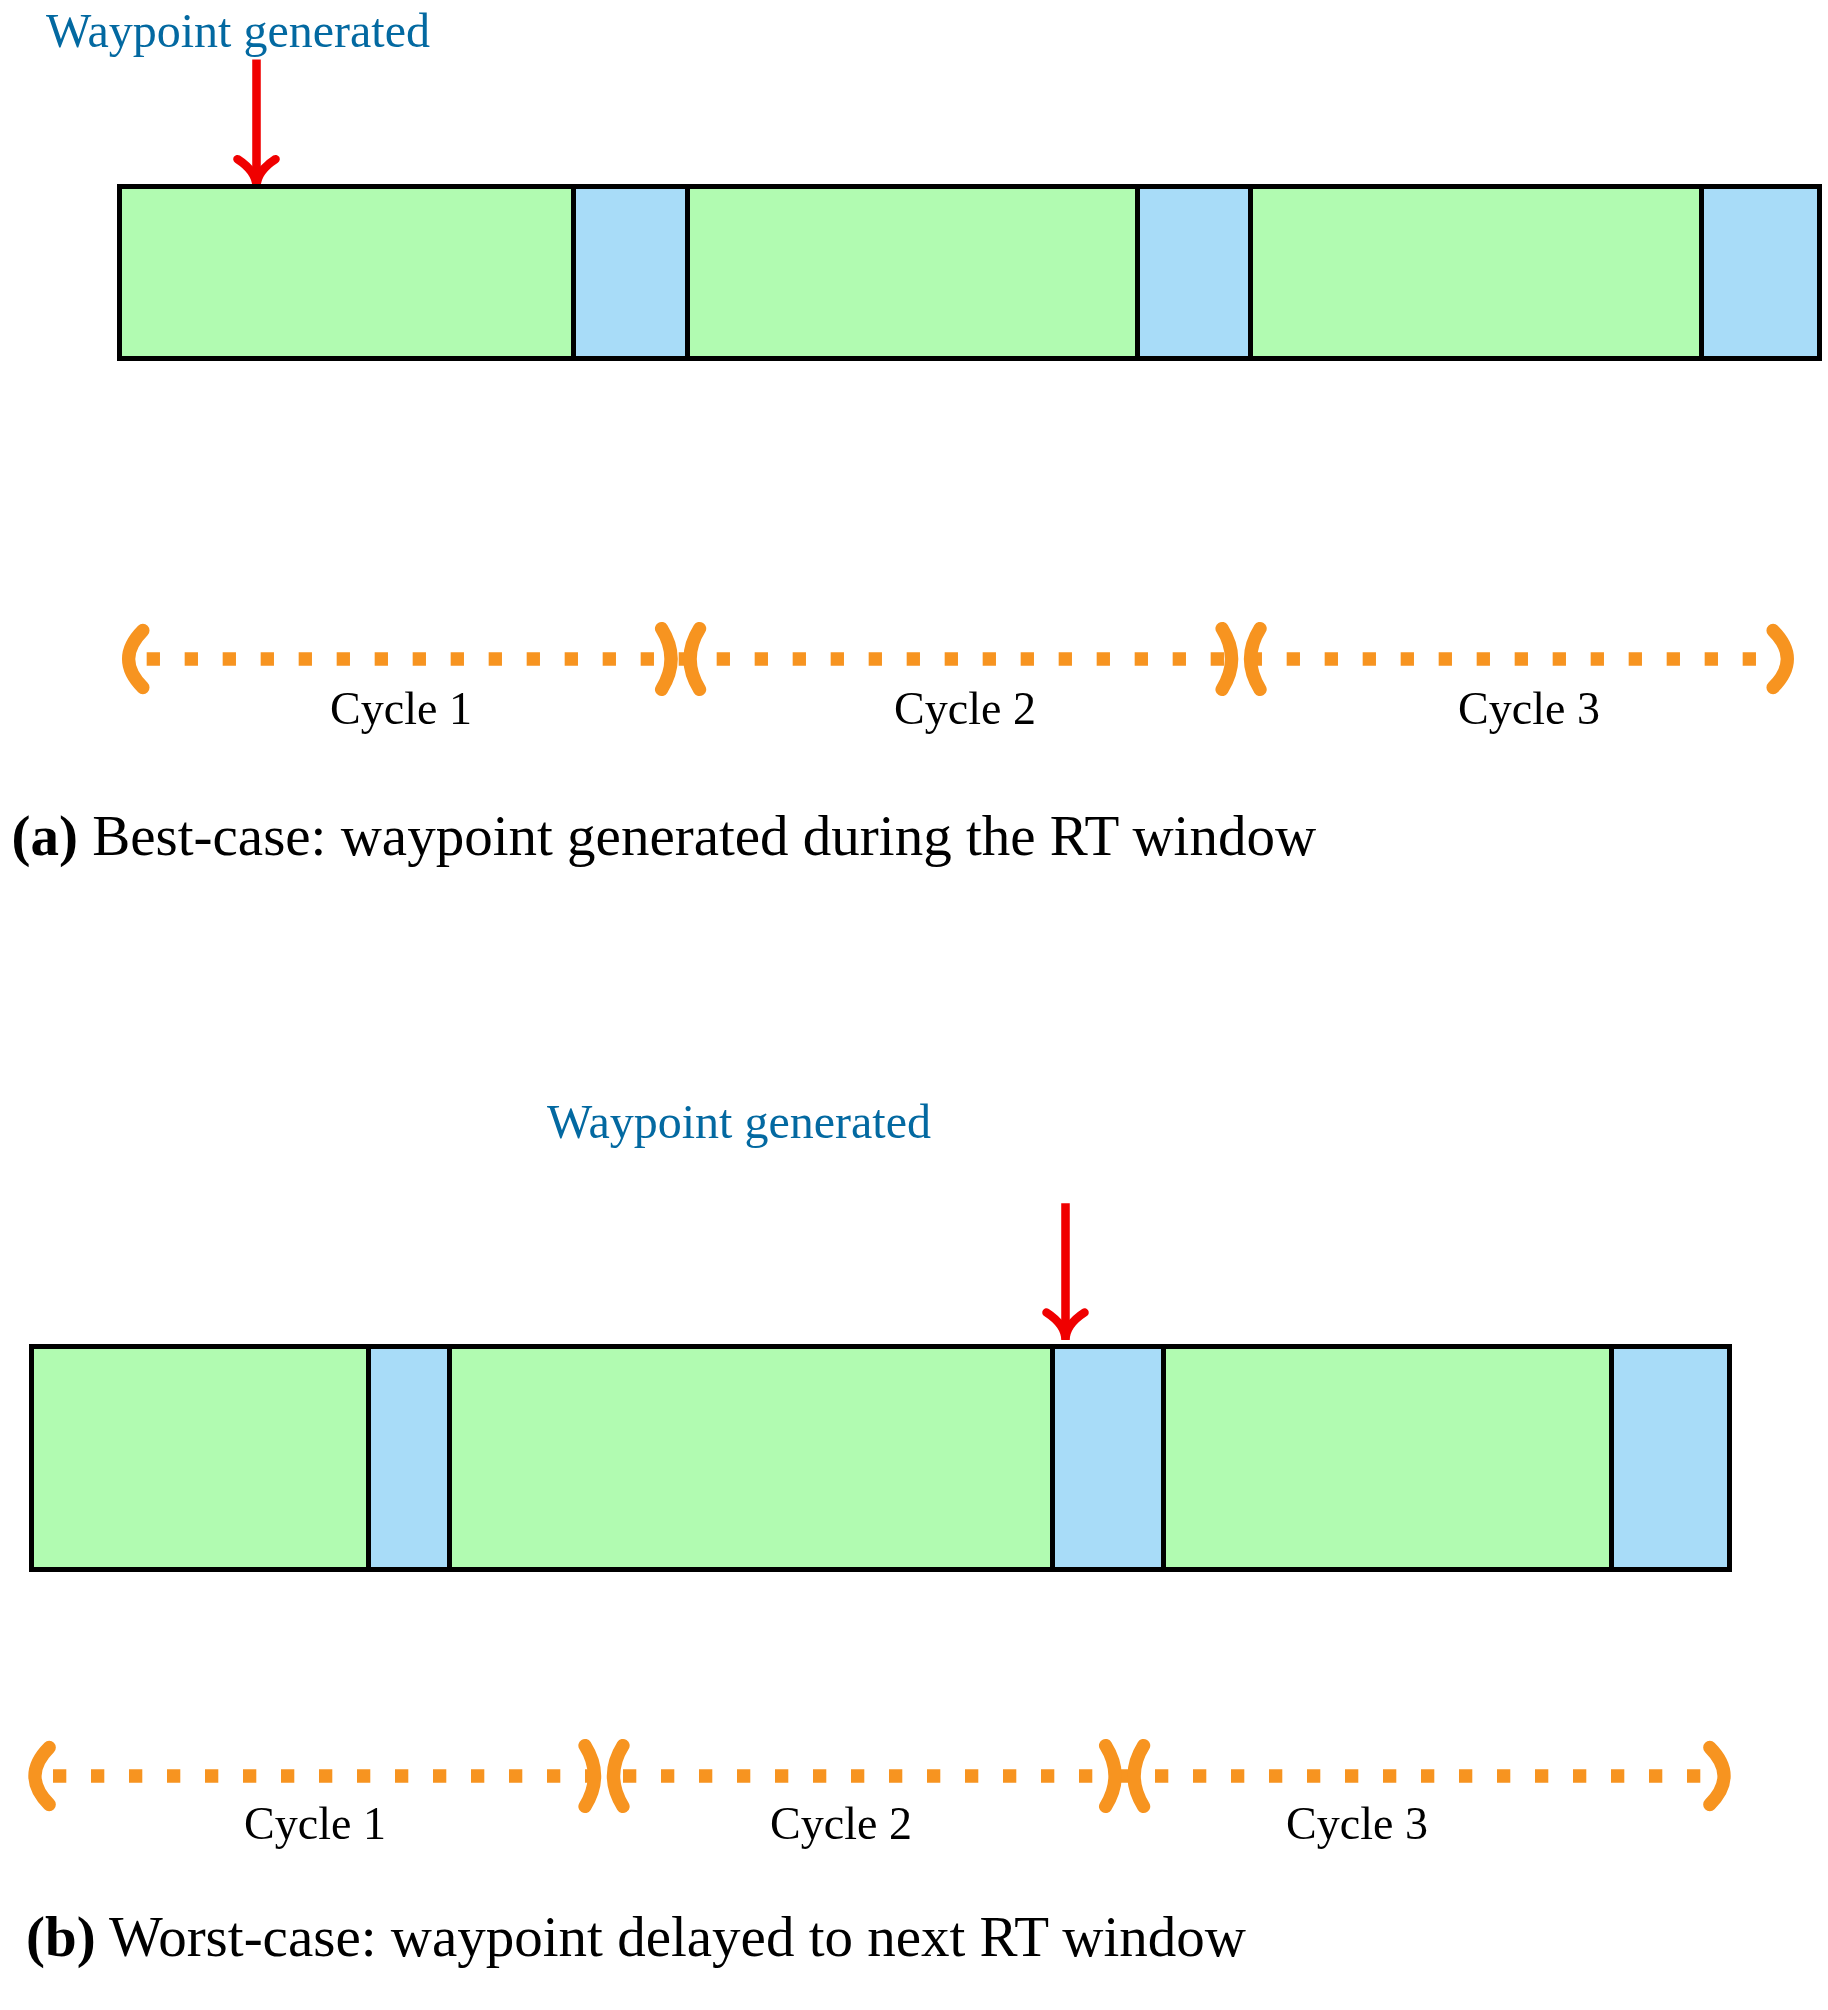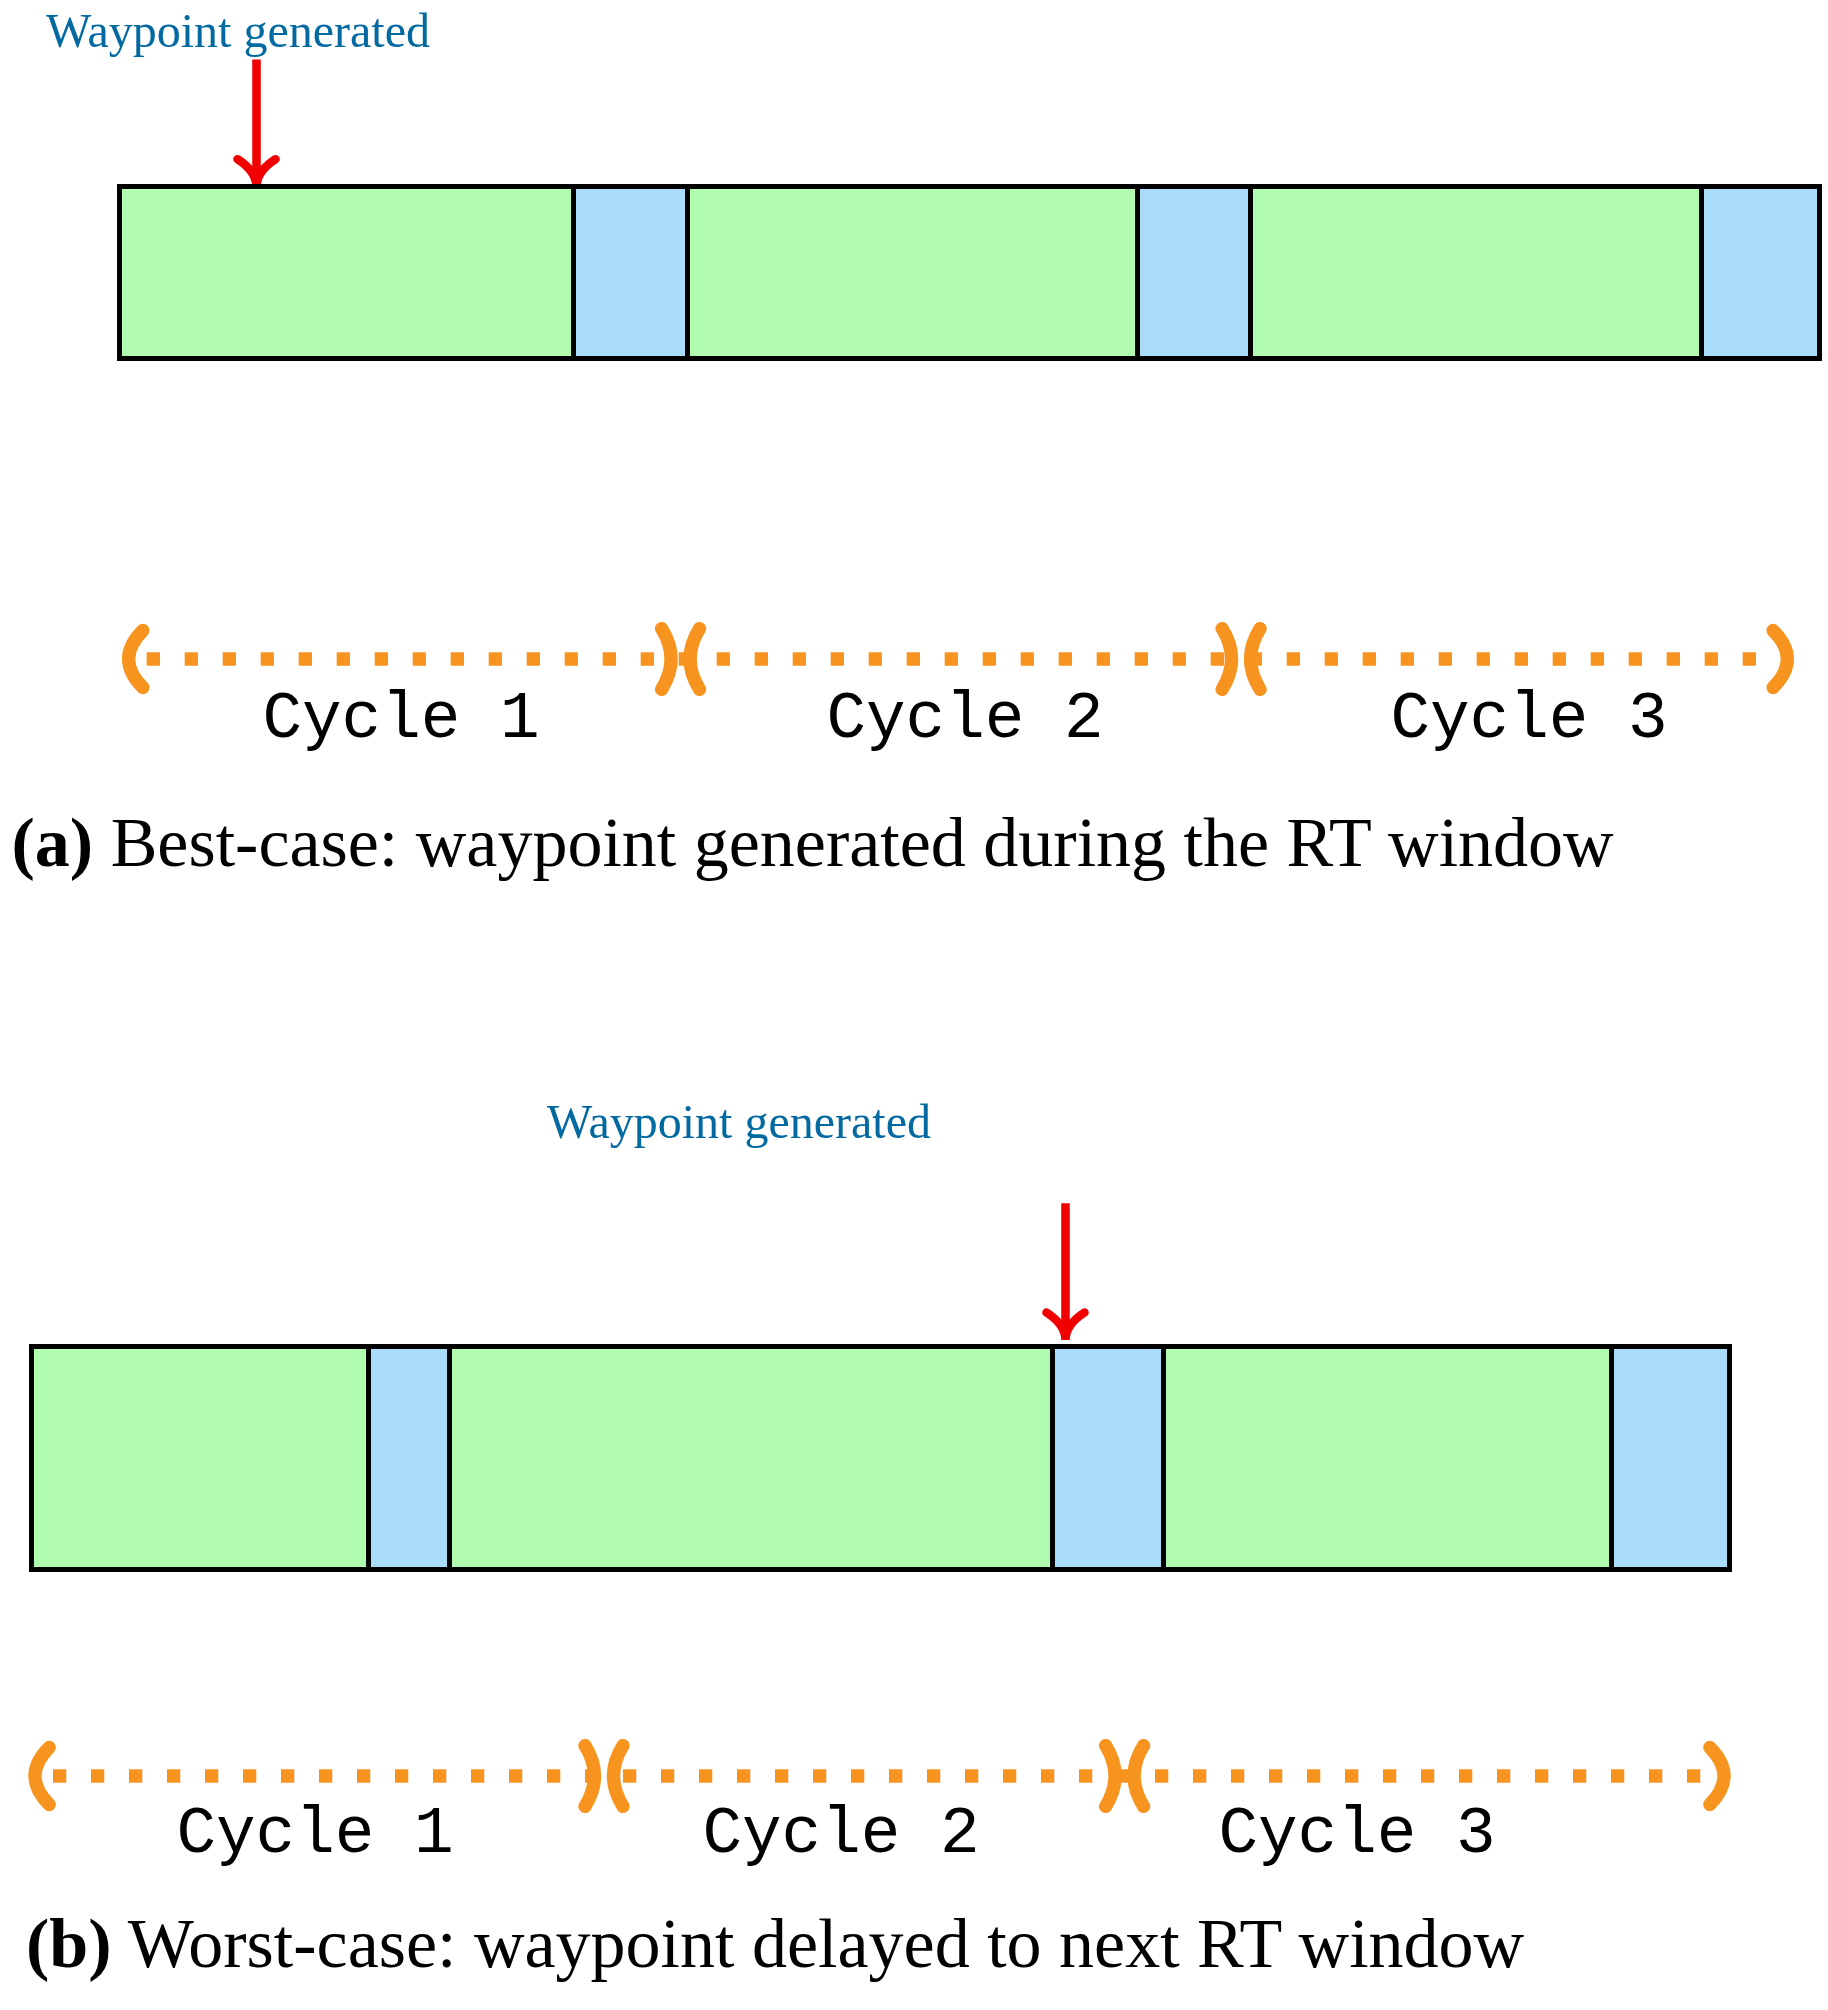--- a/index.html
+++ b/index.html
@@ -42,31 +42,31 @@
     line-height: 1.05;
     white-space: nowrap;
     font-family: "Liberation Serif", "DejaVu Serif", serif;
   }
   .wp-arrow { position: absolute; }
 
   
   .ruler { position: absolute; }
   .cyc-label {
     position: absolute;
-    font-size: 66px;
+    font-size: 46px;
     color: #000000;
     white-space: nowrap;
     text-align: center;
-    font-family: Liberation Mono, monospace;
+    font-family: Liberation Serif, serif;
   }
 
   
   .caption {
     position: absolute;
-    font-size: 70px;
+    font-size: 57px;
     color: #000000;
     white-space: nowrap;
     font-family: "Liberation Serif", "DejaVu Serif", serif;
   }
   .caption b { font-weight: bold; }
 </style>
 </head>
 <body>
 
 <div class="panel">

